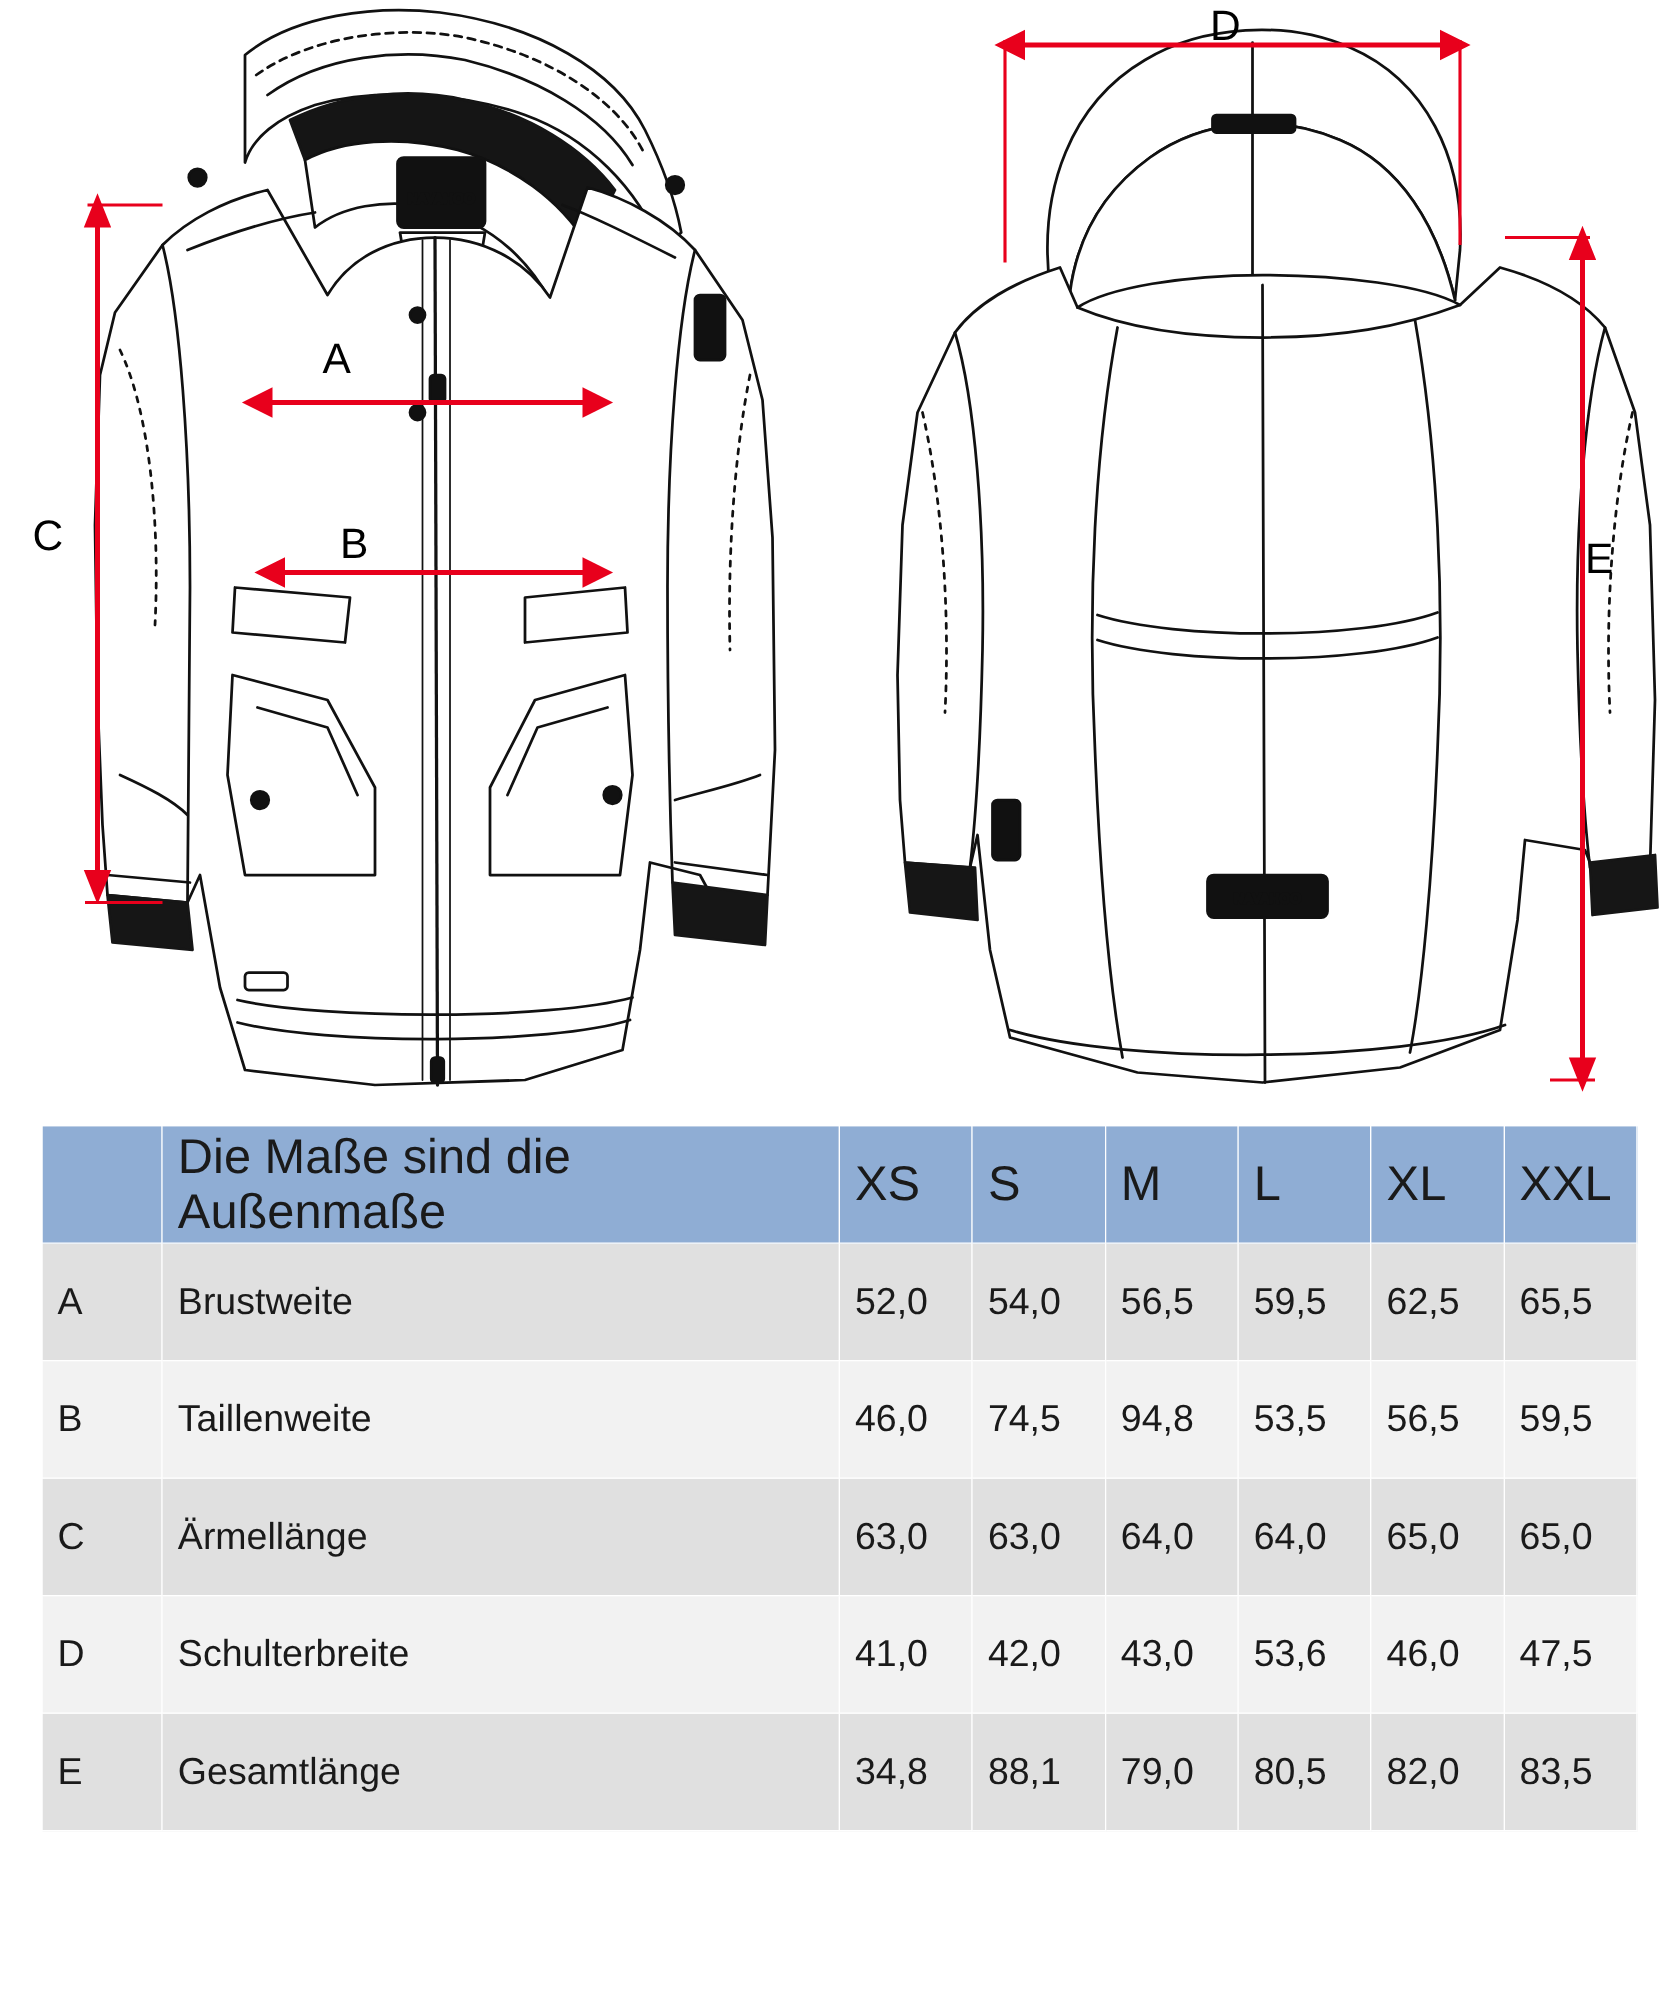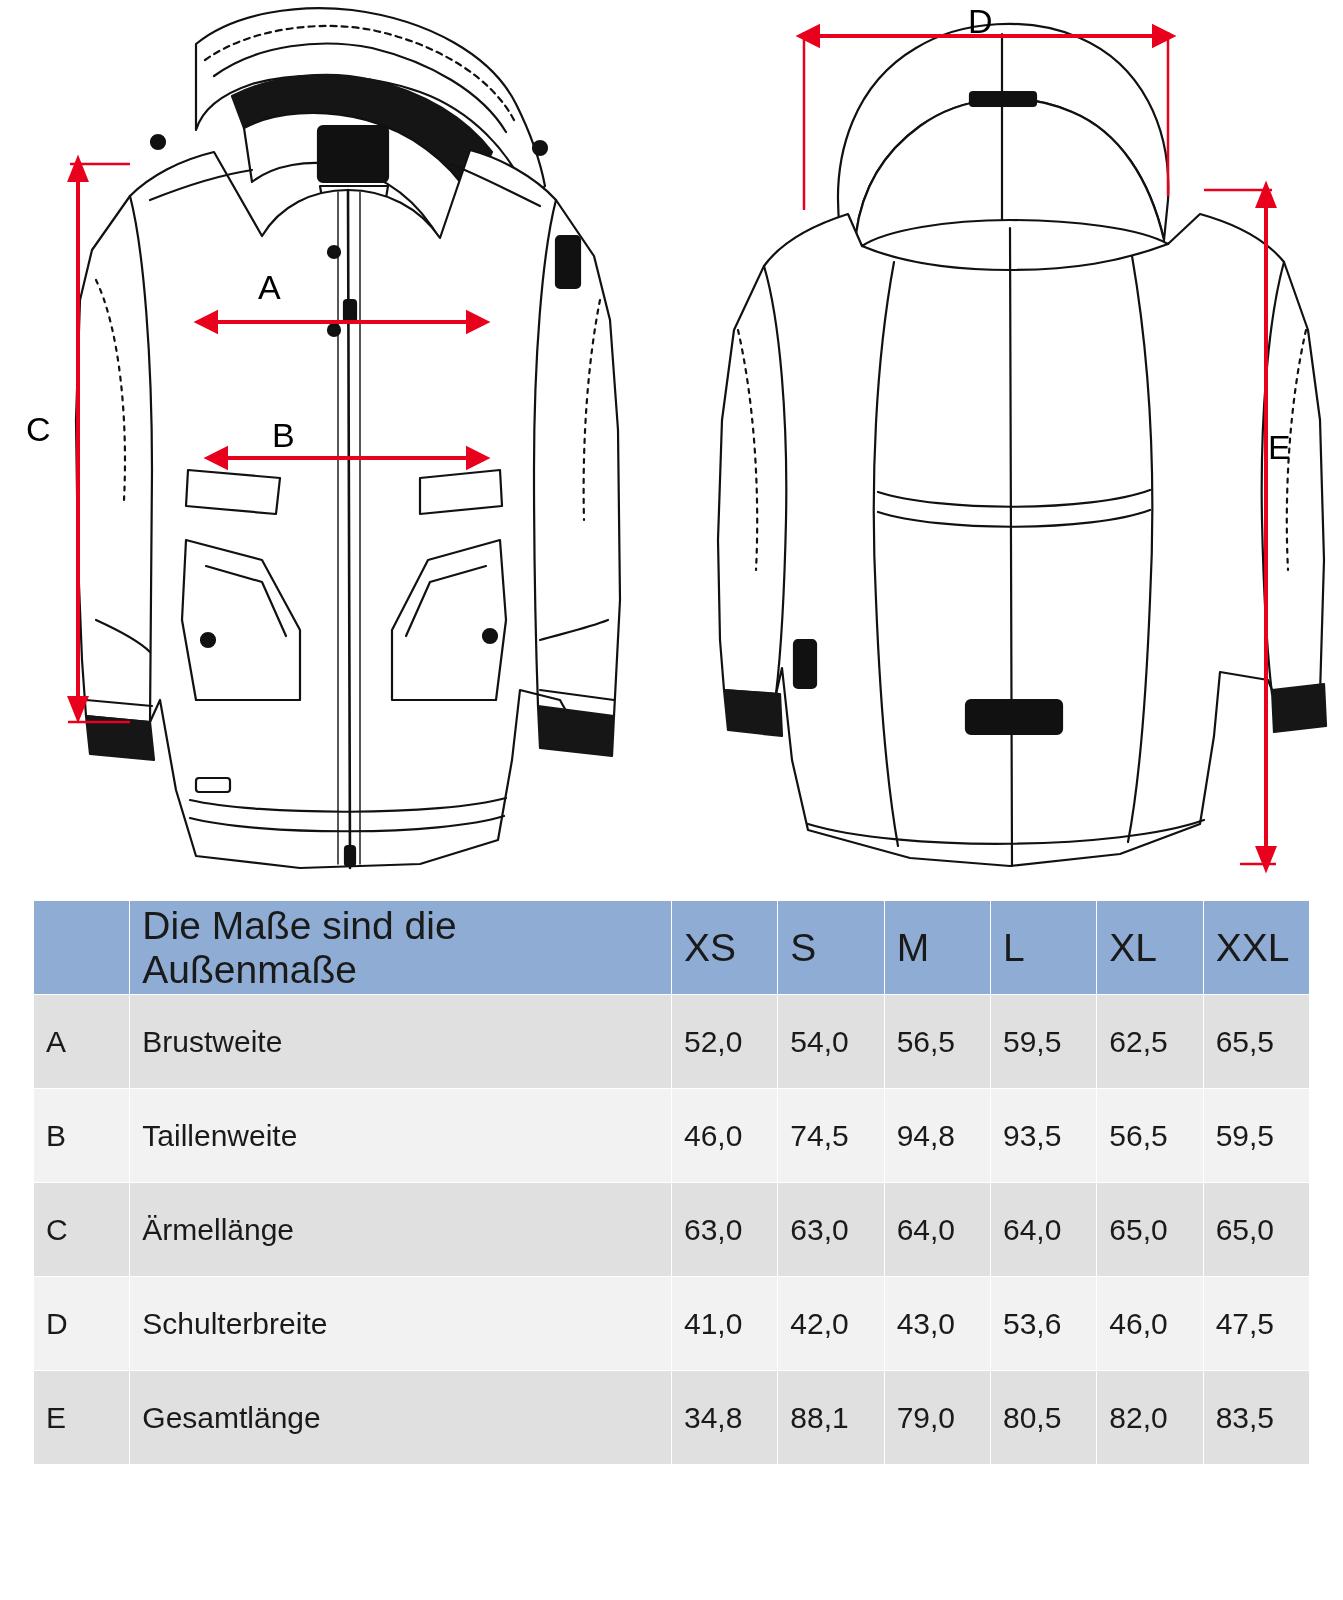--- a/index.html
+++ b/index.html
@@ -278,21 +278,21 @@
       <td class="col-size">59,5</td>
       <td class="col-size">62,5</td>
       <td class="col-size">65,5</td>
     </tr>
     <tr class="row-even">
       <td class="col-letter">B</td>
       <td class="col-name">Taillenweite</td>
       <td class="col-size">46,0</td>
       <td class="col-size">74,5</td>
       <td class="col-size">94,8</td>
-      <td class="col-size">93,5</td>
+      <td class="col-size">53,5</td>
       <td class="col-size">56,5</td>
       <td class="col-size">59,5</td>
     </tr>
     <tr class="row-odd">
       <td class="col-letter">C</td>
       <td class="col-name">Ärmellänge</td>
       <td class="col-size">63,0</td>
       <td class="col-size">63,0</td>
       <td class="col-size">64,0</td>
       <td class="col-size">64,0</td>

